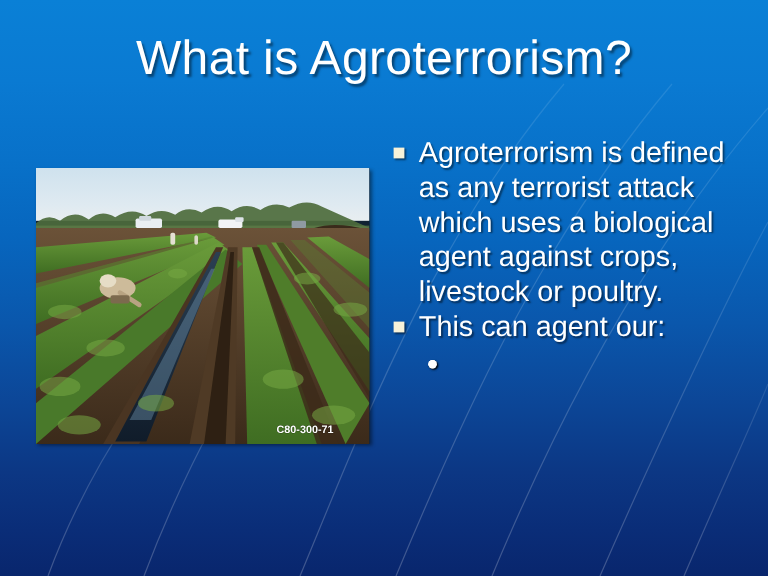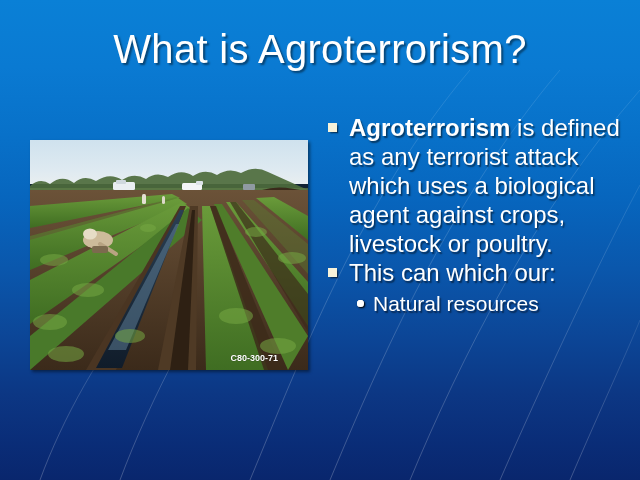--- a/index.html
+++ b/index.html
@@ -80,21 +80,21 @@
   }
   .lvl1 .sq {
     position: absolute;
     left: 3px;
     top: 10px;
     width: 9px;
     height: 9px;
     background: #f7f2d9;
     box-shadow: 1.5px 1.5px 1.5px rgba(0,0,0,0.5);
   }
-  .lvl1 b { font-weight: bold; }
+  .lvl1 b { font-weight: normal; }
 
   #sublist {
     margin-top: 3px;
     padding-left: 30px;
   }
   .lvl2 {
     position: relative;
     padding-left: 18px;
     font-size: 21px;
     line-height: 27px;
@@ -244,30 +244,29 @@
 
   <div id="body">
 
     <div class="lvl1">
       <span class="sq"></span>
       <b>Agroterrorism</b><span> is defined as any terrorist attack which uses a biological agent against crops, livestock or poultry.</span>
     </div>
 
     <div class="lvl1">
       <span class="sq"></span>
-      <span>This can which our:</span>
+      <span>This can agent our:</span>
     </div>
 
     <div id="sublist">
       <div class="lvl2">
         <span class="dot"></span>
       </div>
       <div class="lvl2">
         <span class="dot"></span>
       </div>
       <div class="lvl2">
         <span class="dot"></span>
-        <span>Natural resources</span>
       </div>
     </div>
 
   </div>
 </div>
 
 </body></html>

